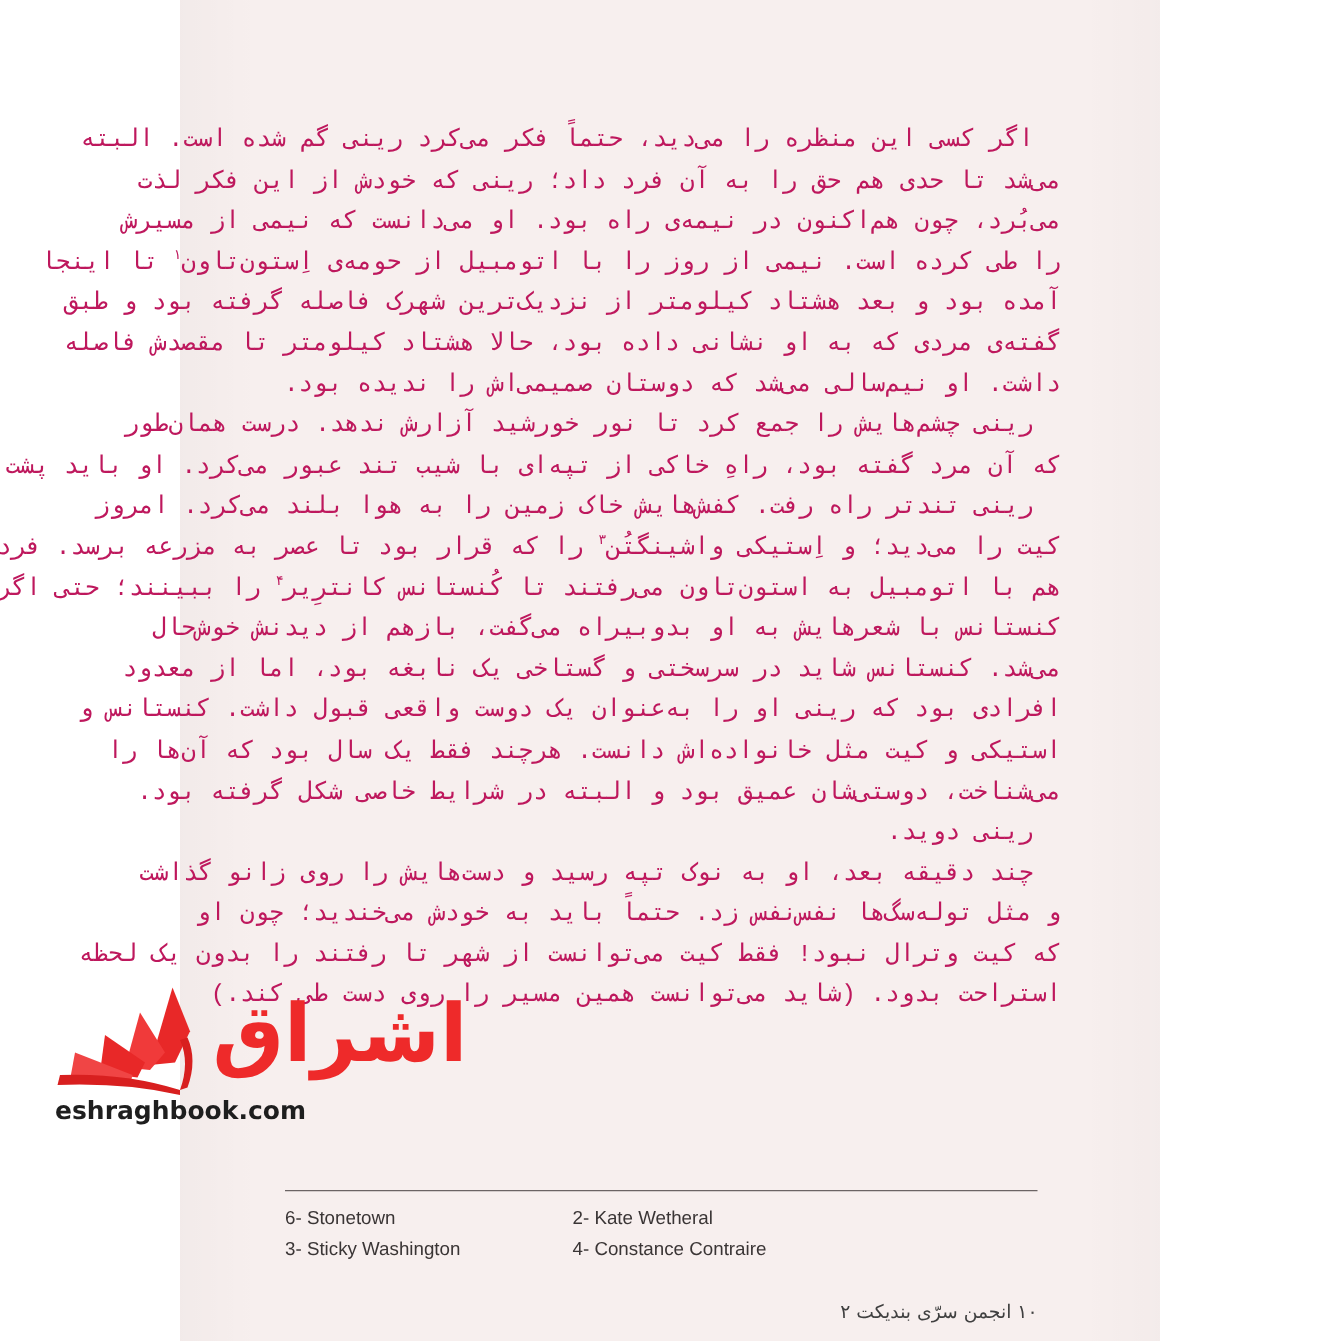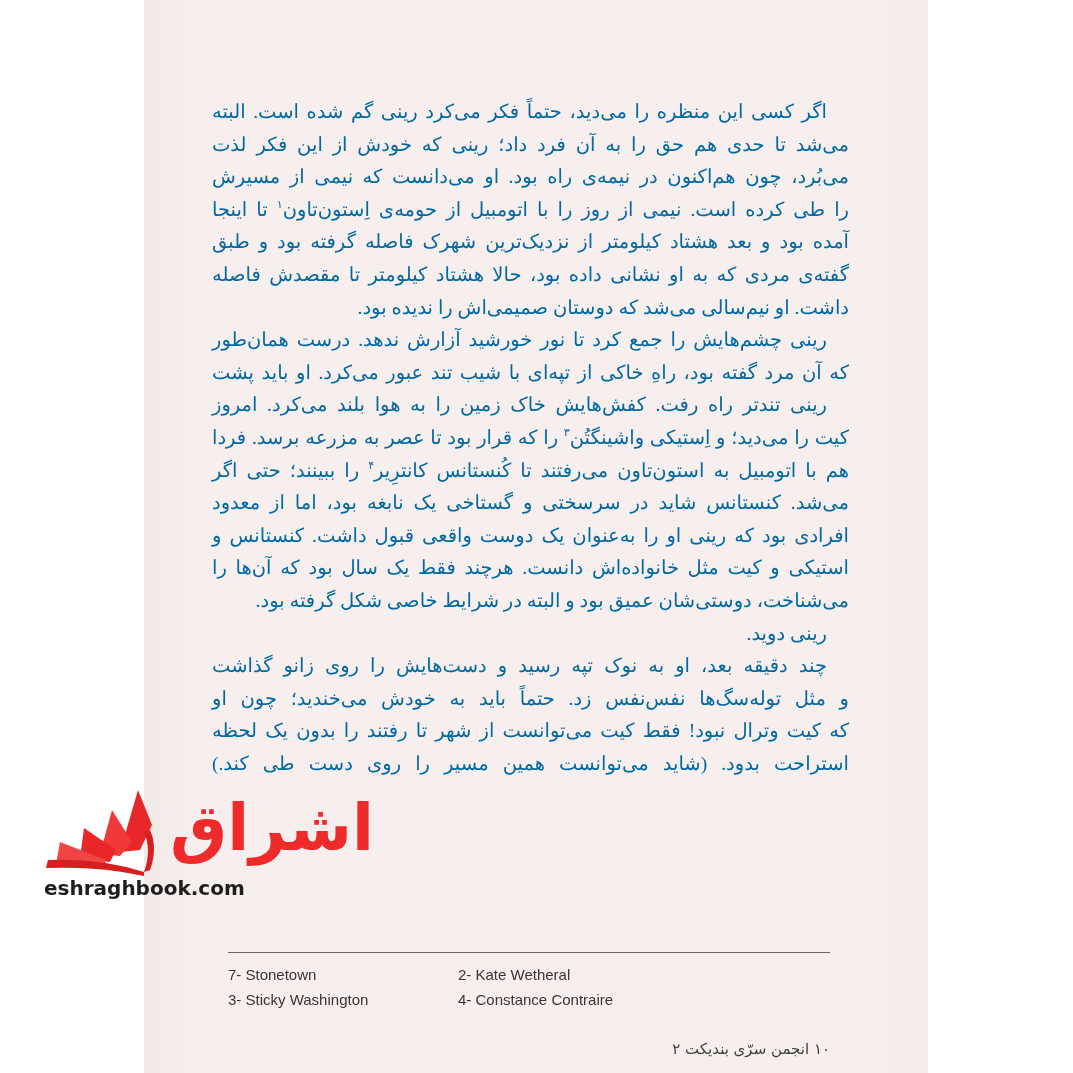--- a/index.html
+++ b/index.html
@@ -13,22 +13,22 @@
     background: #f7efee;
   }
   .page::after {
     content: ""; position: absolute; inset: 0;
     background: linear-gradient(90deg, rgba(0,0,0,0.02), rgba(0,0,0,0) 8%, rgba(0,0,0,0) 92%, rgba(0,0,0,0.015));
     pointer-events: none;
   }
   .body-text {
     position: absolute; left: 212px; top: 96px; width: 637px;
     direction: rtl; text-align: justify;
-    color: #0369a1;
-    font-family: Liberation Serif, serif;
+    color: #be185d;
+    font-family: Liberation Mono, monospace;
     font-size: 19.5px; line-height: 32.6px;
   }
   .line {
     display: block; height: 32.6px; white-space: nowrap; overflow: visible;
     text-align: justify; text-align-last: justify;
   }
   .line.last { text-align-last: right; }
   .line.indent { padding-right: 22px; }
   sup.fn { font-size: 11px; vertical-align: 8px; line-height: 0; }
   .rule {
@@ -72,36 +72,37 @@
   <span class="line">می‌بُرد، چون هم‌اکنون در نیمه‌ی راه بود. او می‌دانست که نیمی از مسیرش</span>
   <span class="line"><span>را طی کرده است. نیمی از روز را با اتومبیل از حومه‌ی اِستون‌تاون</span><sup class="fn">۱</sup> <span>تا اینجا</span></span>
   <span class="line">آمده بود و بعد هشتاد کیلومتر از نزدیک‌ترین شهرک فاصله گرفته بود و طبق</span>
   <span class="line">گفته‌ی مردی که به او نشانی داده بود، حالا هشتاد کیلومتر تا مقصدش فاصله</span>
   <span class="line last">داشت. او نیم‌سالی می‌شد که دوستان صمیمی‌اش را ندیده بود.</span>
   <span class="line indent">رینی چشم‌هایش را جمع کرد تا نور خورشید آزارش ندهد. درست همان‌طور</span>
   <span class="line">که آن مرد گفته بود، راهِ خاکی از تپه‌ای با شیب تند عبور می‌کرد. او باید پشت</span>
   <span class="line indent">رینی تندتر راه رفت. کفش‌هایش خاک زمین را به هوا بلند می‌کرد. امروز</span>
   <span class="line"><span>کیت را می‌دید؛ و اِستیکی واشینگتُن</span><sup class="fn">۳</sup> <span>را که قرار بود تا عصر به مزرعه برسد. فردا</span></span>
   <span class="line"><span>هم با اتومبیل به استون‌تاون می‌رفتند تا کُنستانس کانترِیر</span><sup class="fn">۴</sup> <span>را ببینند؛ حتی اگر</span></span>
+  <span class="line">کنستانس با شعرهایش به او بدوبیراه می‌گفت، بازهم از دیدنش خوش‌حال</span>
   <span class="line">می‌شد. کنستانس شاید در سرسختی و گستاخی یک نابغه بود، اما از معدود</span>
   <span class="line">افرادی بود که رینی او را به‌عنوان یک دوست واقعی قبول داشت. کنستانس و</span>
   <span class="line">استیکی و کیت مثل خانواده‌اش دانست. هرچند فقط یک سال بود که آن‌ها را</span>
   <span class="line last">می‌شناخت، دوستی‌شان عمیق بود و البته در شرایط خاصی شکل گرفته بود.</span>
   <span class="line last indent">رینی دوید.</span>
   <span class="line indent">چند دقیقه بعد، او به نوک تپه رسید و دست‌هایش را روی زانو گذاشت</span>
   <span class="line">و مثل توله‌سگ‌ها نفس‌نفس زد. حتماً باید به خودش می‌خندید؛ چون او</span>
   <span class="line">که کیت وترال نبود! فقط کیت می‌توانست از شهر تا رفتند را بدون یک لحظه</span>
   <span class="line">استراحت بدود. (شاید می‌توانست همین مسیر را روی دست طی کند.)</span>
 </div>
 
 <div class="rule"></div>
 
 <div class="footnotes">
   <div class="fn-row">
-    <span class="fn-cell">7- Stonetown</span>
+    <span class="fn-cell">6- Stonetown</span>
     <span class="fn-cell">2- Kate Wetheral</span>
   </div>
   <div class="fn-row">
     <span class="fn-cell">3- Sticky Washington</span>
     <span class="fn-cell">4- Constance Contraire</span>
   </div>
 </div>
 
 <div class="footer">
   <span>۱۰</span>

